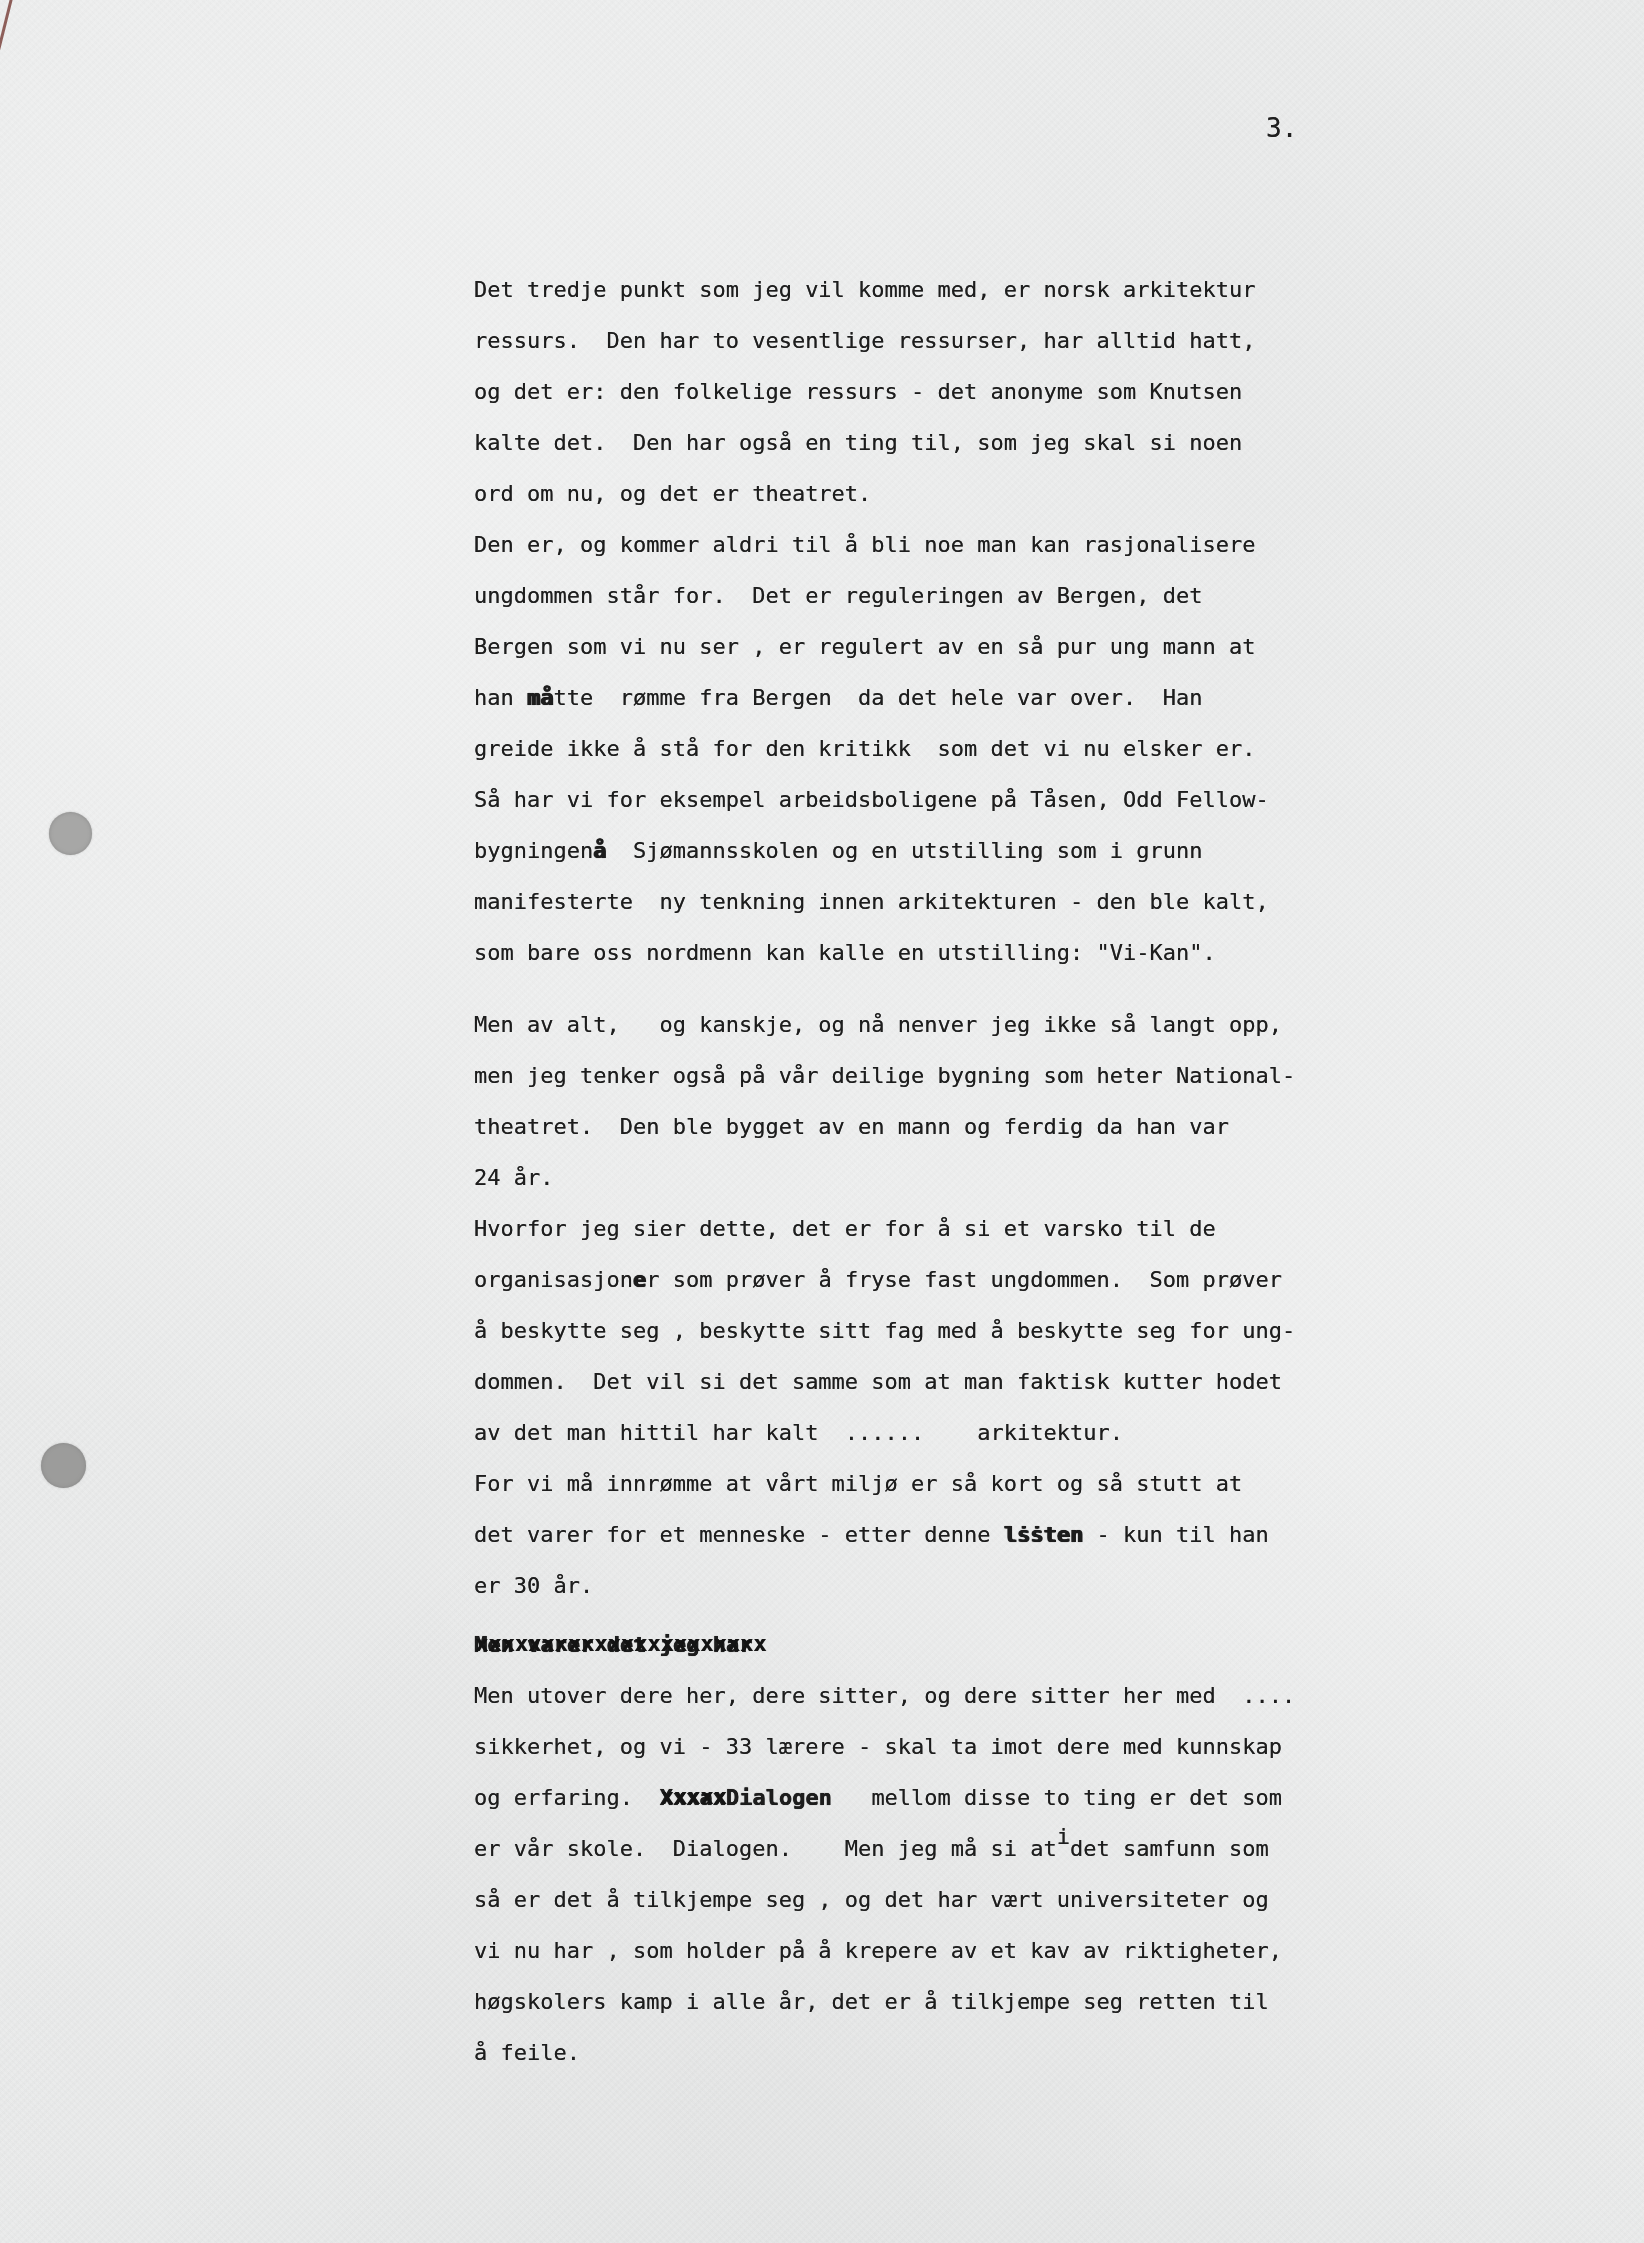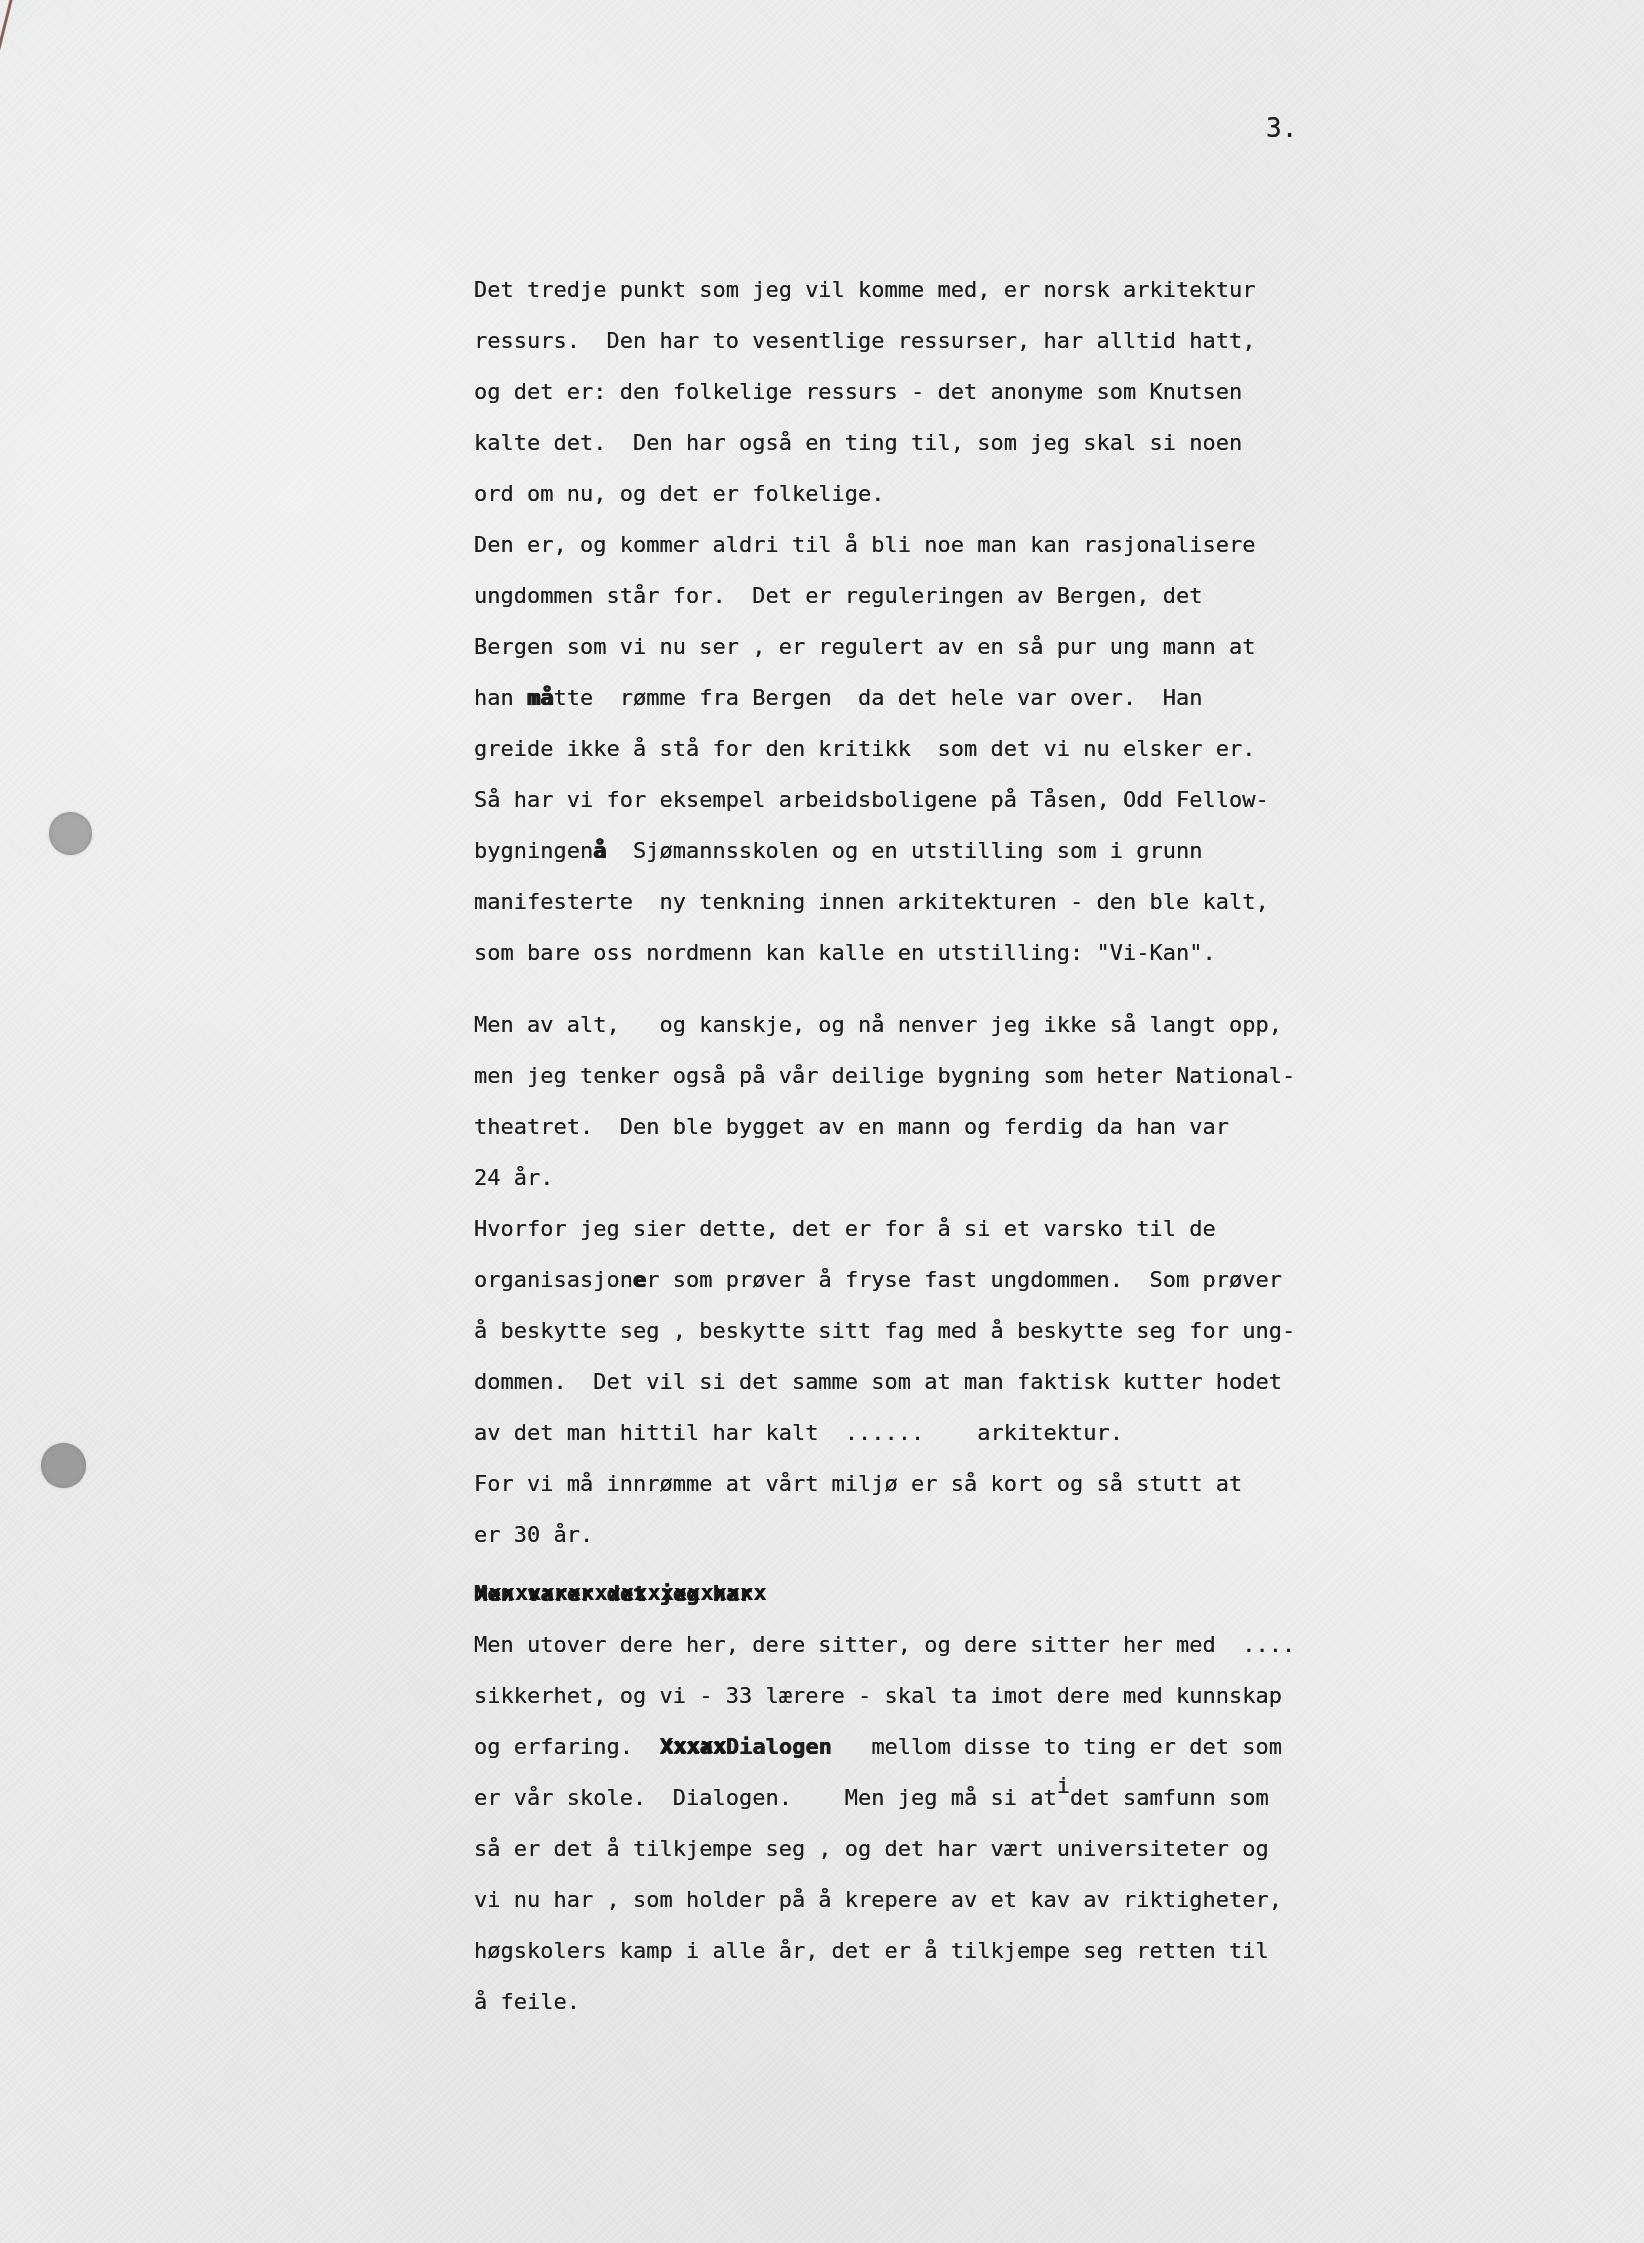--- a/index.html
+++ b/index.html
@@ -67,21 +67,21 @@
 
 <div class="paper">
   <div class="corner-mark" style="background: rgb(110, 47, 40);"></div>
   <div class="page-number">3.</div>
   <div class="textblock">
       <div class="para">
         <div class="line"><span class="seg">Det tredje punkt som jeg vil komme med, er norsk arkitektur</span></div>
         <div class="line"><span class="seg">ressurs.  Den har to vesentlige ressurser, har alltid hatt,</span></div>
         <div class="line"><span class="seg">og det er: den folkelige ressurs - det anonyme som Knutsen</span></div>
         <div class="line"><span class="seg">kalte det.  Den har også en ting til, som jeg skal si noen</span></div>
-        <div class="line"><span class="seg">ord om nu, og det er folkelige.</span></div>
+        <div class="line"><span class="seg">ord om nu, og det er theatret.</span></div>
         <div class="line"><span class="seg">Den er, og kommer aldri til å bli noe man kan rasjonalisere</span></div>
         <div class="line"><span class="seg">ungdommen står for.  Det er reguleringen av Bergen, det</span></div>
         <div class="line"><span class="seg">Bergen som vi nu ser , er regulert av en så pur ung mann at</span></div>
         <div class="line"><span class="seg">han </span><span class="seg over">må</span><span class="seg">tte  rømme fra Bergen  da det hele var over.  Han</span></div>
         <div class="line"><span class="seg">greide ikke å stå for den kritikk  som det vi nu elsker er.</span></div>
         <div class="line"><span class="seg">Så har vi for eksempel arbeidsboligene på Tåsen, Odd Fellow-</span></div>
         <div class="line"><span class="seg">bygningen</span><span class="seg over">å</span><span class="seg">  Sjømannsskolen og en utstilling som i grunn</span></div>
         <div class="line"><span class="seg">manifesterte  ny tenkning innen arkitekturen - den ble kalt,</span></div>
         <div class="line"><span class="seg">som bare oss nordmenn kan kalle en utstilling: "Vi-Kan".</span></div>
       </div>
@@ -89,20 +89,21 @@
         <div class="line"><span class="seg">Men av alt,   og kanskje, og nå nenver jeg ikke så langt opp,</span></div>
         <div class="line"><span class="seg">men jeg tenker også på vår deilige bygning som heter National-</span></div>
         <div class="line"><span class="seg">theatret.  Den ble bygget av en mann og ferdig da han var</span></div>
         <div class="line"><span class="seg">24 år.</span></div>
         <div class="line"><span class="seg">Hvorfor jeg sier dette, det er for å si et varsko til de</span></div>
         <div class="line"><span class="seg">organisasjon</span><span class="seg over">e</span><span class="seg">r som prøver å fryse fast ungdommen.  Som prøver</span></div>
         <div class="line"><span class="seg">å beskytte seg , beskytte sitt fag med å beskytte seg for ung-</span></div>
         <div class="line"><span class="seg">dommen.  Det vil si det samme som at man faktisk kutter hodet</span></div>
         <div class="line"><span class="seg">av det man hittil har kalt  ......    arkitektur.</span></div>
         <div class="line"><span class="seg">For vi må innrømme at vårt miljø er så kort og så stutt at</span></div>
+        <div class="line"><span class="seg">det varer for et menneske - etter denne </span><span class="seg over">lṡṡten</span><span class="seg"> - kun til han</span></div>
         <div class="line"><span class="seg">er 30 år.</span></div>
       </div>
       <div class="para">
         <div class="line"><span class="seg xout"><span class="xbase">Men varer det jeg har</span><span class="xcover">xxxxxxxxxxxxxxxxxxxxxx</span></span></div>
         <div class="line"><span class="seg">Men utover dere her, dere sitter, og dere sitter her med  ....</span></div>
         <div class="line"><span class="seg">sikkerhet, og vi - 33 lærere - skal ta imot dere med kunnskap</span></div>
         <div class="line"><span class="seg">og erfaring.  </span><span class="seg xout"><span class="xbase">Xxxax</span><span class="xcover">xxxxx</span></span><span class="seg bold">Dialogen</span><span class="seg">   mellom disse to ting er det som</span></div>
         <div class="line"><span class="seg">er vår skole.  Dialogen.    Men jeg må si at</span><span class="seg sup">i</span><span class="seg">det samfunn som</span></div>
         <div class="line"><span class="seg">så er det å tilkjempe seg , og det har vært universiteter og</span></div>
         <div class="line"><span class="seg">vi nu har , som holder på å krepere av et kav av riktigheter,</span></div>

